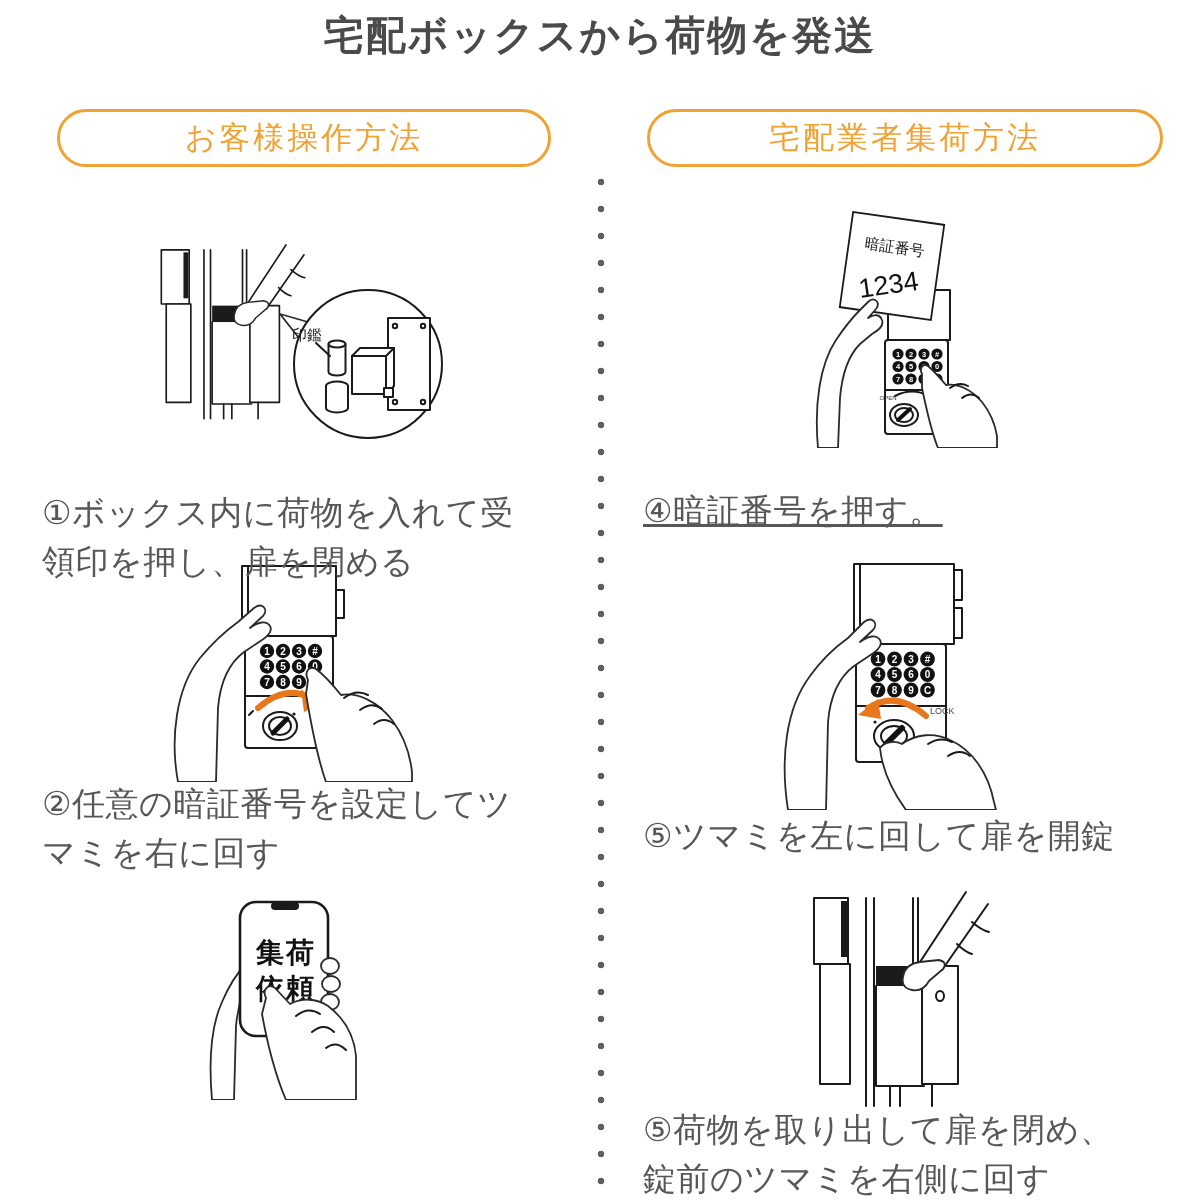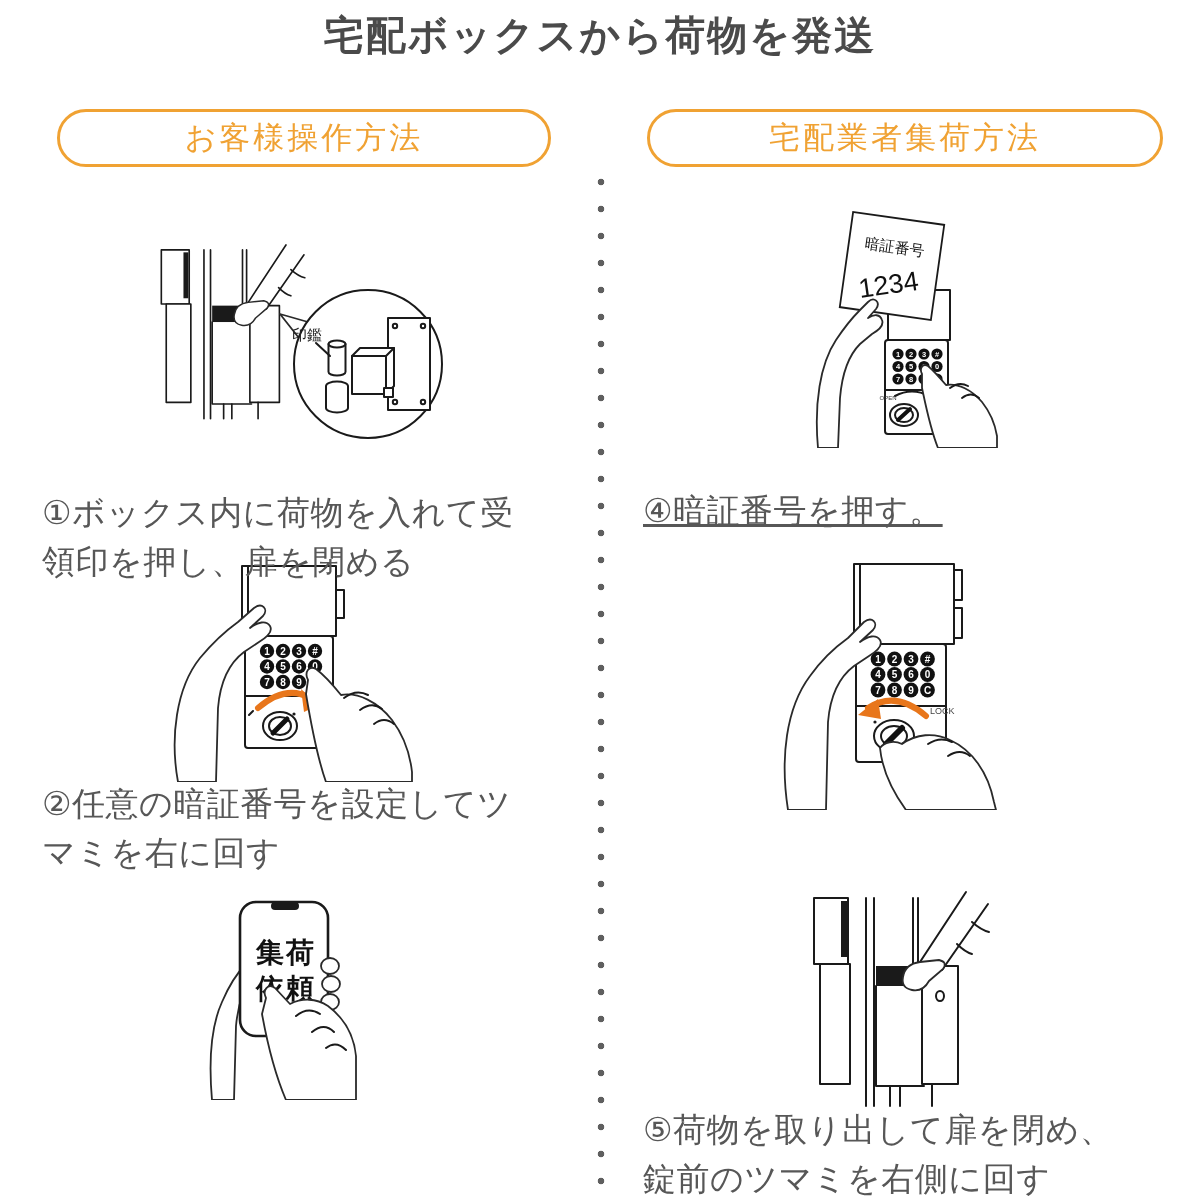--- a/index.html
+++ b/index.html
@@ -306,16 +306,17 @@
       <path class="ln" d="M202,44 q9,8 17,10 M187,66 q8,8 15,10"></path>
       <path class="hand" d="M150,84 q-15,2 -17,15 q-2,11 9,13 q11,2 17,-9 l14,-12 q5,-7 -4,-9 z"></path>
     </g>
   </svg>
 
   <div class="caption c1">①ボックス内に荷物を入れて受
 領印を押し、扉を閉める</div>
   <div class="caption c2">②任意の暗証番号を設定してツ
 マミを右に回す</div>
   <div class="caption c4">④暗証番号を押す。</div>
+  <div class="caption c5">⑤ツマミを左に回して扉を開錠</div>
   <div class="caption c6">⑤荷物を取り出して扉を閉め、
 錠前のツマミを右側に回す</div>
 
 </div>
 
 </body></html>

